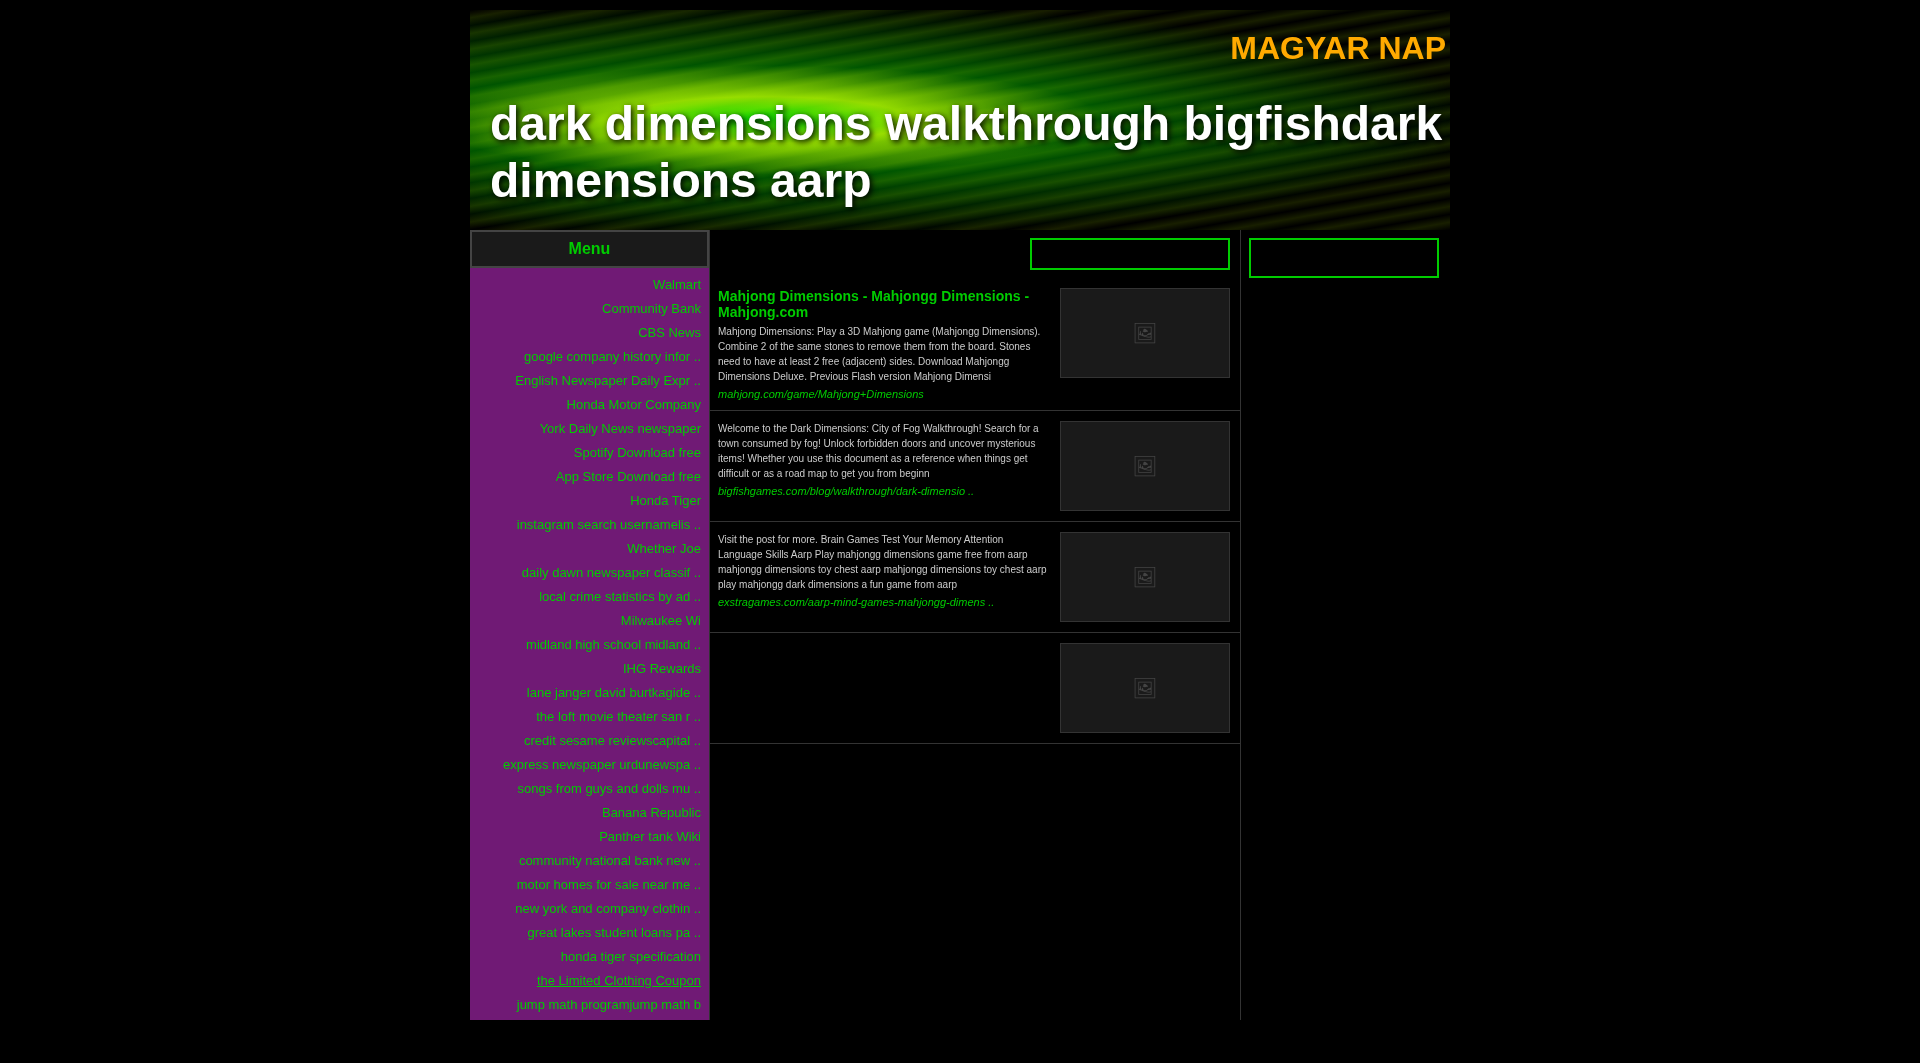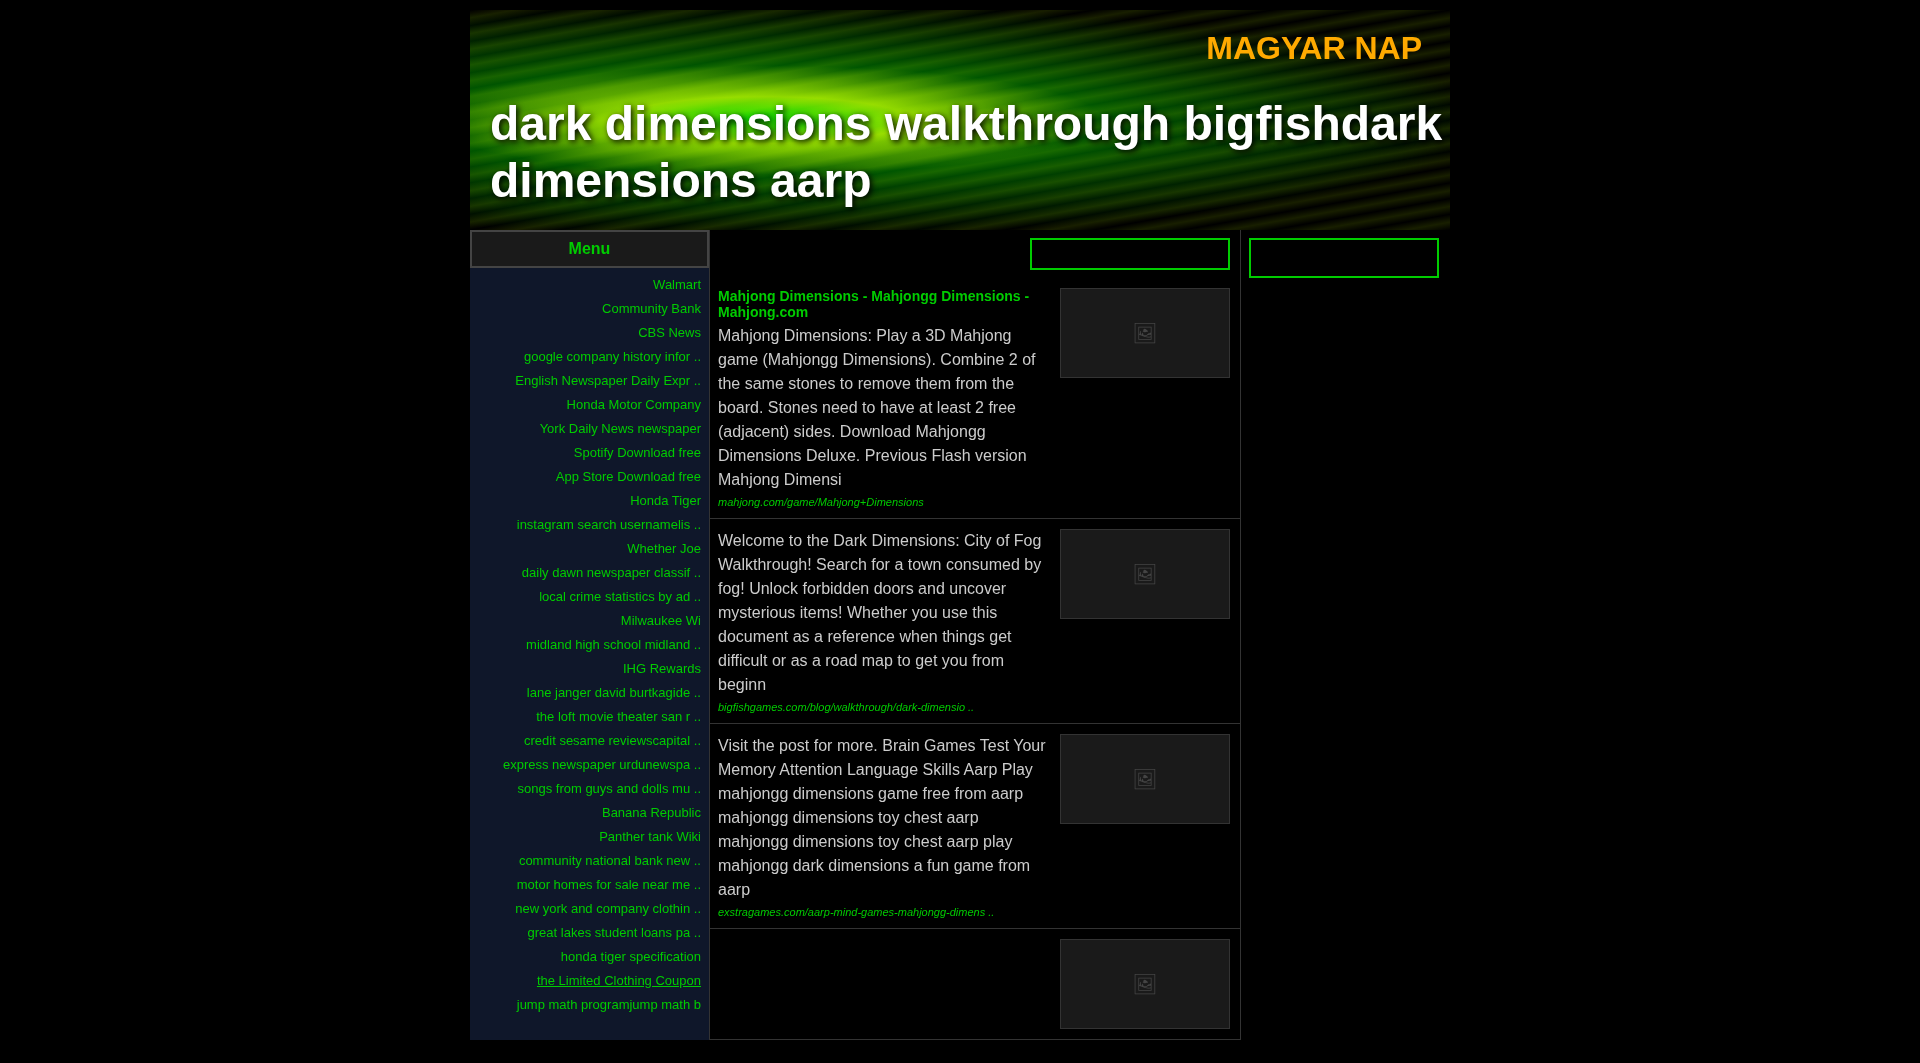--- a/index.html
+++ b/index.html
@@ -51,33 +51,33 @@
       font-size: 48px;
       font-weight: bold;
       color: #fff;
       text-shadow: 2px 2px 6px #000;
       line-height: 1.2;
     }
 
     .magyar-nap {
       position: absolute;
       top: 20px;
-      right: 28px;
+      right: 4px;
       color: #ffaa00;
       font-size: 32px;
       font-weight: bold;
       font-family: Arial, sans-serif;
       text-align: right;
     }
 
     
     .sidebar {
       width: 240px;
       min-width: 240px;
-      background: #0f172a;
+      background: #701a75;
       border-right: 1px solid #333;
     }
 
     .menu-header {
       background: #1a1a1a;
       border: 2px solid #444;
       text-align: center;
       padding: 8px 0;
       color: #00cc00;
       font-size: 16px;
@@ -145,21 +145,21 @@
       color: #00cc00;
       font-size: 14px;
       font-weight: bold;
       margin-bottom: 4px;
       cursor: pointer;
       text-decoration: none;
     }
 
     .result-desc {
       color: #ccc;
-      font-size: 16px;
+      font-size: 10px;
       line-height: 1.5;
       margin-bottom: 4px;
     }
 
     .result-url {
       color: #00cc00;
       font-size: 11px;
       font-style: italic;
     }
 

